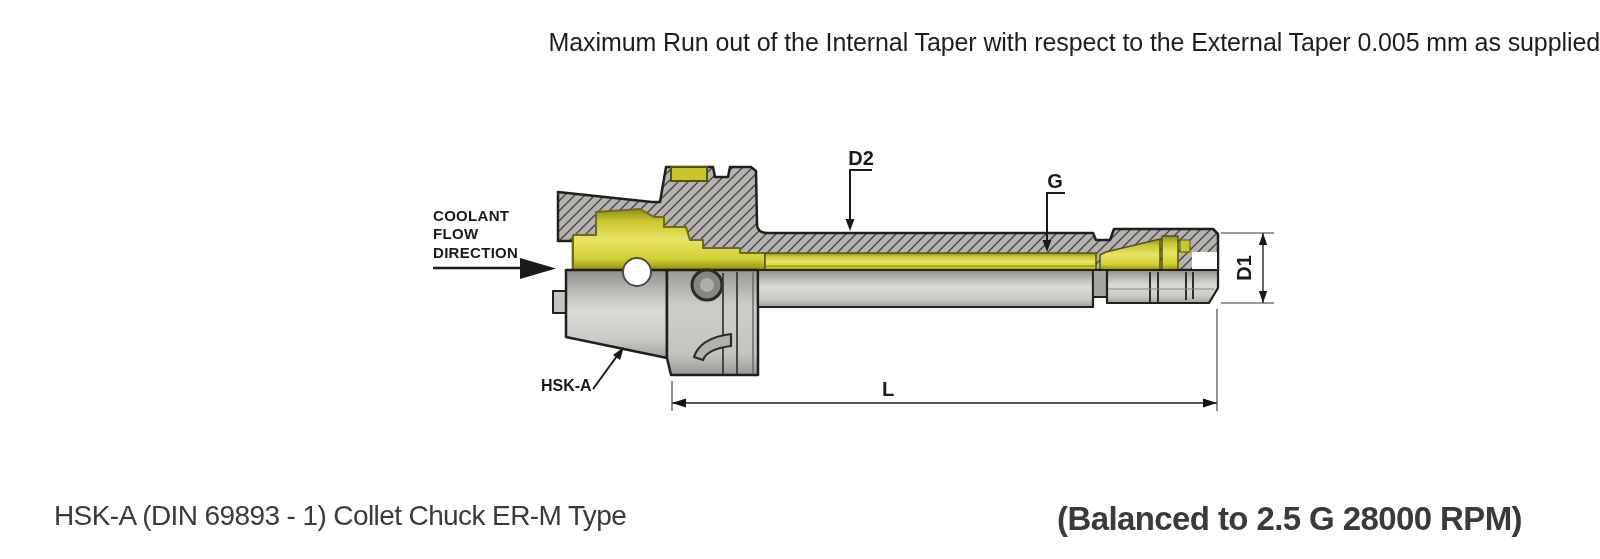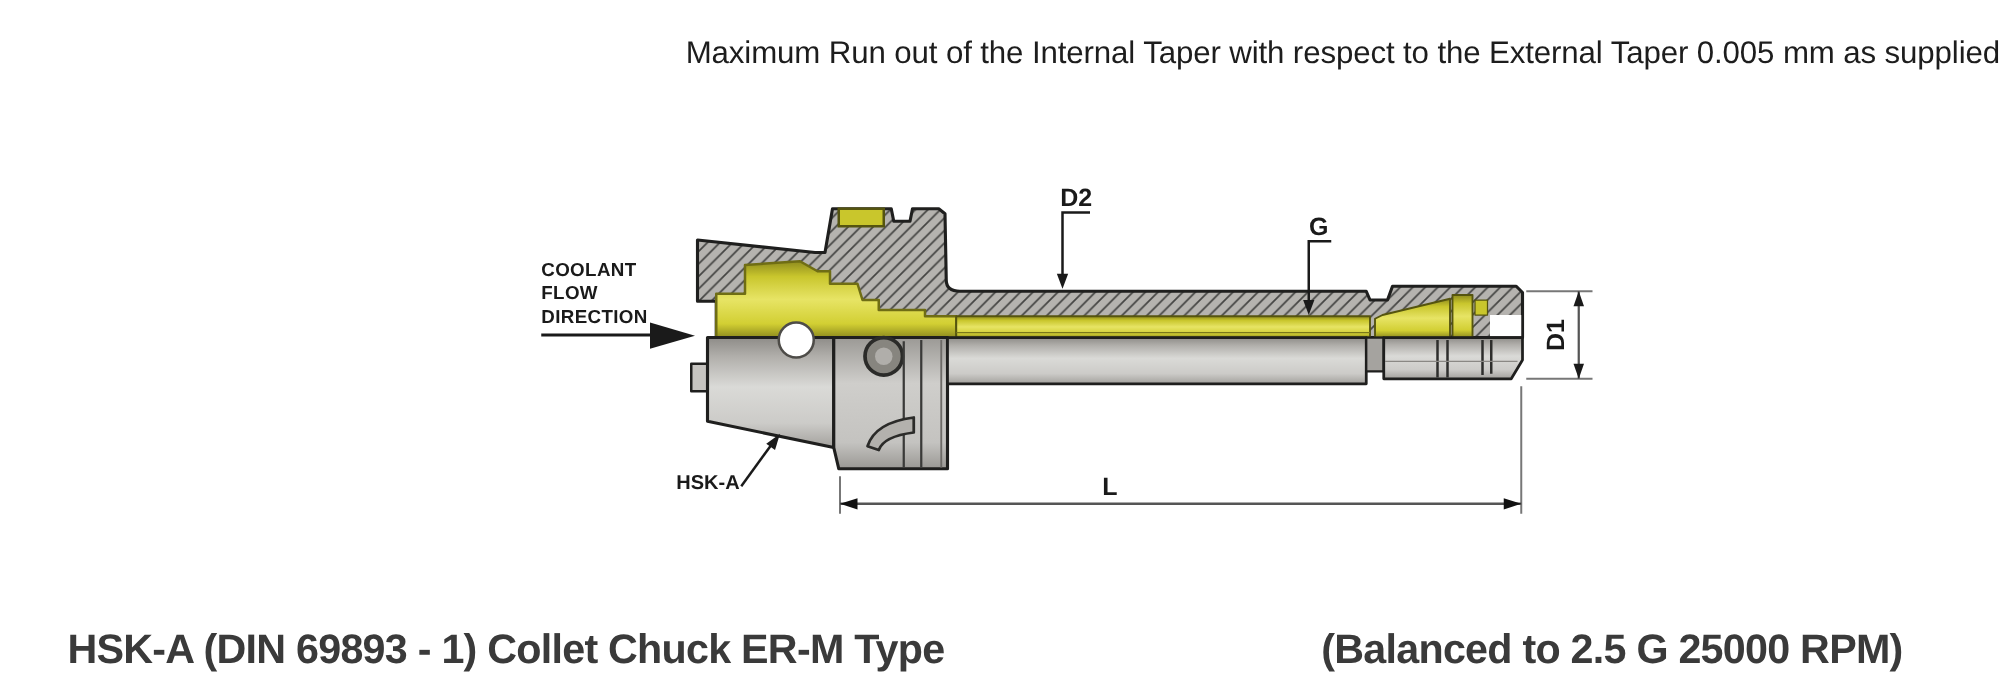--- a/index.html
+++ b/index.html
@@ -6,21 +6,21 @@
   body{
     width:1600px;height:559px;position:relative;background:#ffffff;overflow:hidden;
     font-family:"Liberation Sans", sans-serif;
   }
   .runout-note{
     position:absolute;left:0;right:0;top:28px;text-align:right;
     font-size:25px;letter-spacing:-0.1px;color:#1d1d1d;font-weight:400;
   }
   .caption-left{
     position:absolute;left:54px;top:500px;
-    font-size:33px;font-weight:bold;letter-spacing:-0.6px;color:#3a3a3a;
+    font-size:28px;font-weight:normal;letter-spacing:-0.6px;color:#3a3a3a;
   }
   .caption-right{
     position:absolute;right:78px;top:500px;
     font-size:33px;font-weight:bold;letter-spacing:-0.6px;color:#3a3a3a;
   }
   svg{position:absolute;left:0;top:0;}
   .dimtext{font-family:"Liberation Sans",sans-serif;font-weight:bold;font-size:20px;fill:#1a1a1a;}
   .smalltext{font-family:"Liberation Sans",sans-serif;font-weight:bold;font-size:15px;fill:#1a1a1a;letter-spacing:0.3px;}
   .hsktext{font-family:"Liberation Sans",sans-serif;font-weight:bold;font-size:16px;fill:#1a1a1a;}
 </style>
@@ -138,13 +138,13 @@
     <line x1="672" y1="381" x2="672" y2="411" stroke="#777777" stroke-width="1.6"></line>
     <line x1="1217" y1="309" x2="1217" y2="411" stroke="#777777" stroke-width="1.6"></line>
     <line x1="672" y1="403" x2="1217" y2="403" stroke="#555555" stroke-width="2"></line>
     <polygon points="672,403 686,398.5 686,407.5" fill="#111111"></polygon>
     <polygon points="1217,403 1203,398.5 1203,407.5" fill="#111111"></polygon>
     <text class="dimtext" x="888" y="396" text-anchor="middle">L</text>
   </g>
 </svg>
 
 <div class="caption-left">HSK-A (DIN 69893 - 1) Collet Chuck ER-M Type</div>
-<div class="caption-right">(Balanced to 2.5 G 25000 RPM)</div>
+<div class="caption-right">(Balanced to 2.5 G 28000 RPM)</div>
 
 </body></html>

